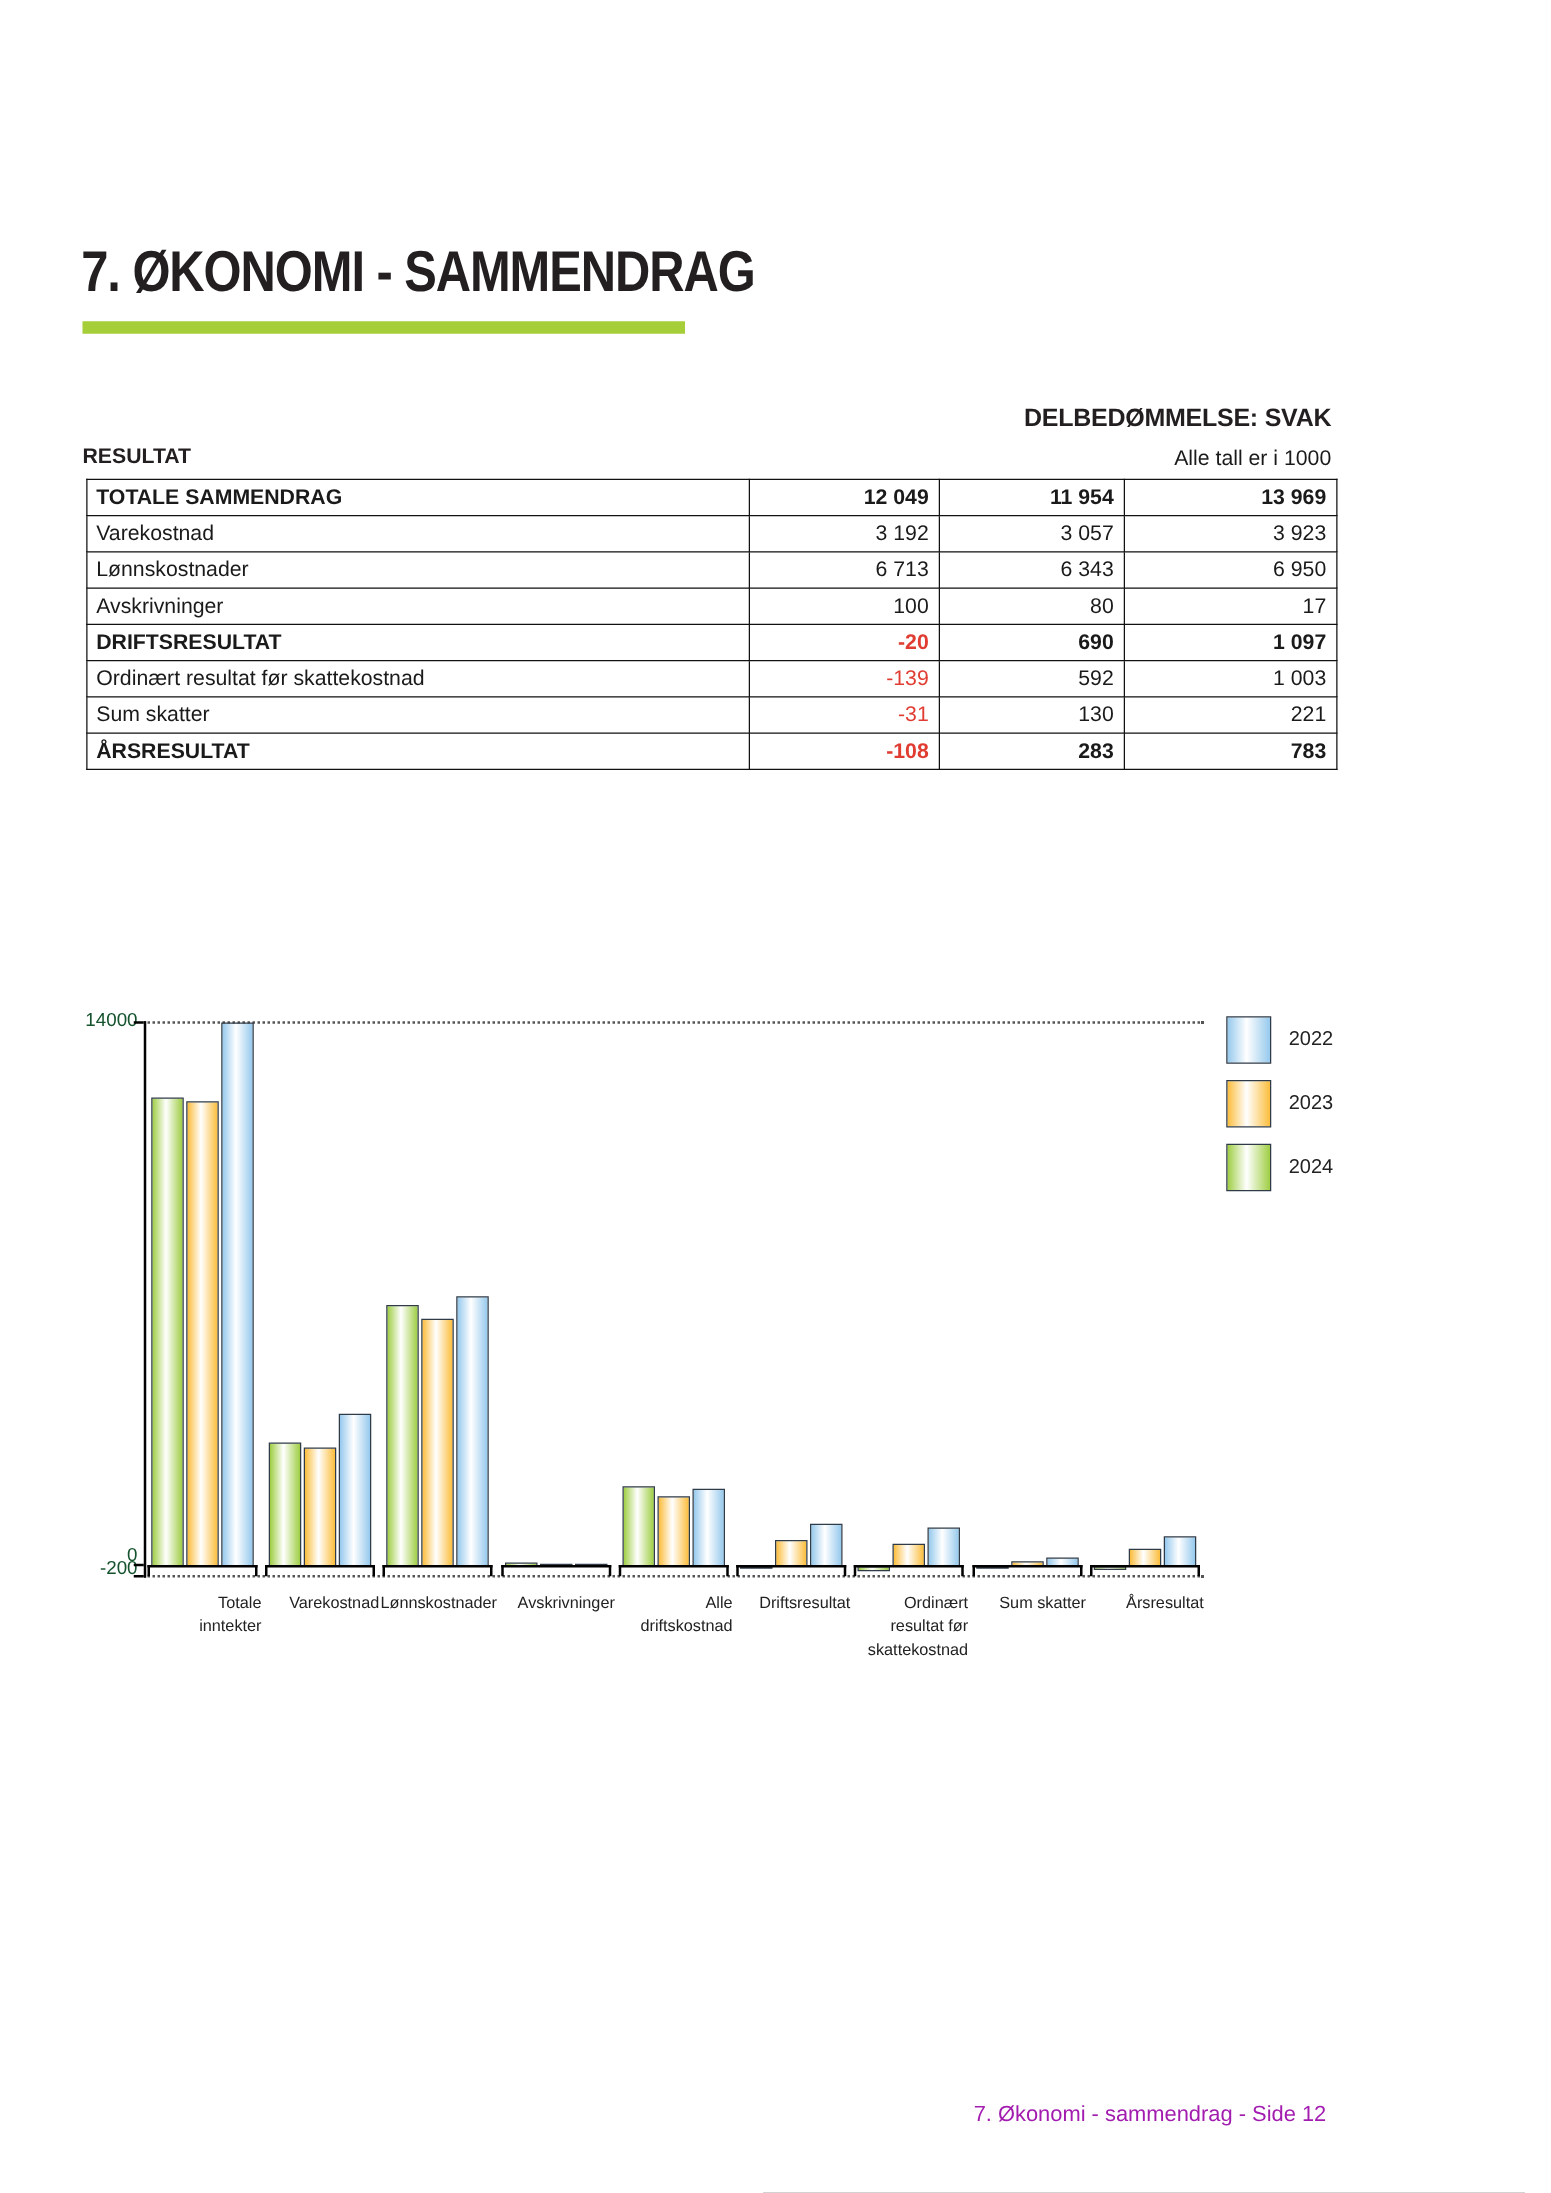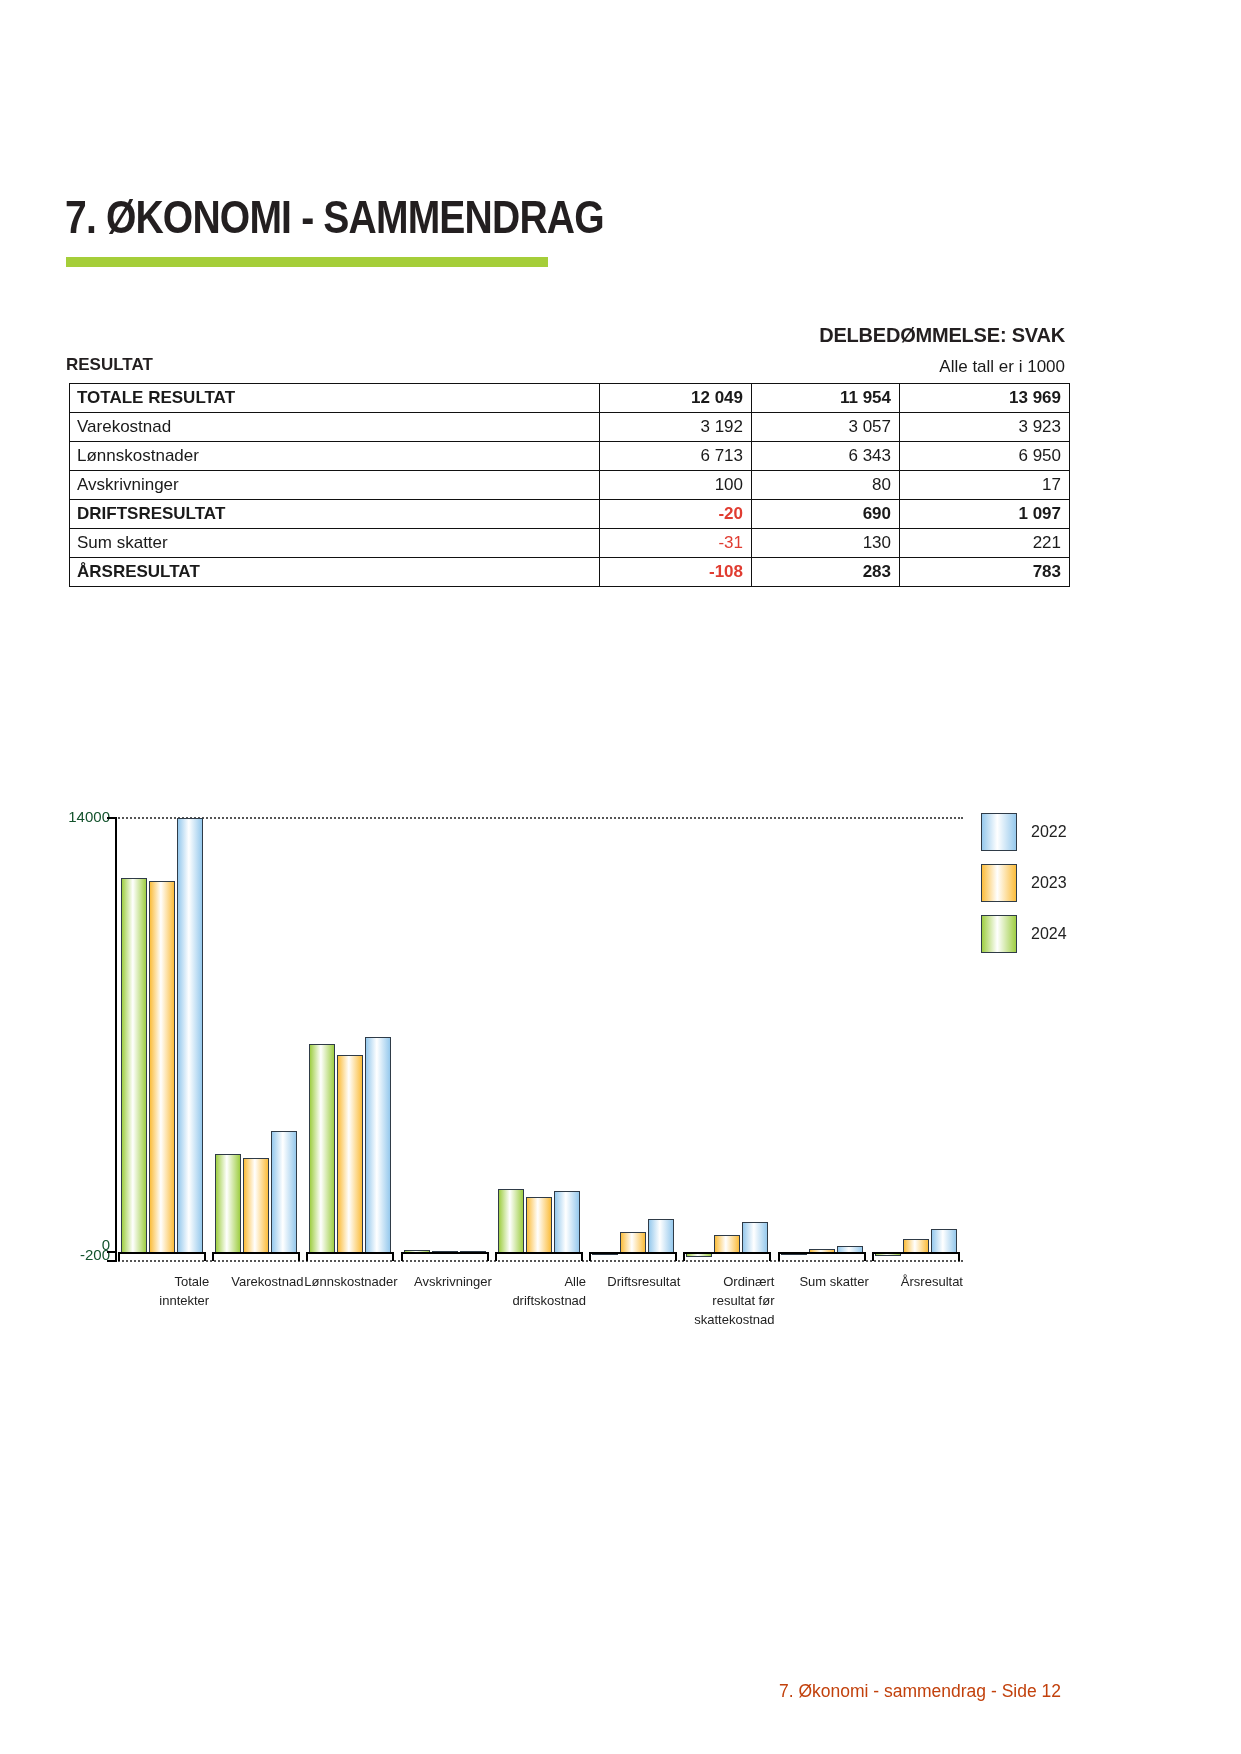--- a/index.html
+++ b/index.html
@@ -46,21 +46,21 @@
   .baseline-seg { position:absolute; height:2px; background:#000; z-index:5; }
   .base-tick { position:absolute; width:2px; height:9px; background:#000; z-index:5; }
   .x-label { position:absolute; text-align:right; line-height:19px; white-space:nowrap; }
   .x-label div { white-space:nowrap; }
   .legend { position:absolute; left:911px; top:33px; }
   .legend-item { display:flex; align-items:center; margin-bottom:13px; height:38px; }
   .legend-swatch { width:36px; height:38px; border:1.5px solid #2f3b47; }
   .legend-label { margin-left:14px; font-size:16px; color:#222; }
 
   
-  .page-footer { position:absolute; top:1681px; right:180px; font-size:17.5px; color:#c2410c; }
+  .page-footer { position:absolute; top:1681px; right:180px; font-size:17.5px; color:#a21caf; }
 </style>
 </head>
 <body>
 
 <div class="page">
 
 
   <h1 class="page-title">7. ØKONOMI - SAMMENDRAG</h1>
   <div class="title-rule" style="background: rgb(165, 206, 57);"></div>
 
@@ -70,21 +70,21 @@
 
   <table class="results">
     <colgroup>
         <col class="c0">
         <col class="c1">
         <col class="c2">
         <col class="c3">
       </colgroup>
     <tbody>
         <tr class="bold">
-          <td>TOTALE RESULTAT</td>
+          <td>TOTALE SAMMENDRAG</td>
           <td class="num">12 049</td>
           <td class="num">11 954</td>
           <td class="num">13 969</td>
         </tr>
         <tr>
           <td>Varekostnad</td>
           <td class="num">3 192</td>
           <td class="num">3 057</td>
           <td class="num">3 923</td>
         </tr>
@@ -98,20 +98,26 @@
           <td>Avskrivninger</td>
           <td class="num">100</td>
           <td class="num">80</td>
           <td class="num">17</td>
         </tr>
         <tr class="bold">
           <td>DRIFTSRESULTAT</td>
           <td class="num neg" style="color: rgb(224, 60, 49);">-20</td>
           <td class="num">690</td>
           <td class="num">1 097</td>
+        </tr>
+        <tr>
+          <td>Ordinært resultat før skattekostnad</td>
+          <td class="num neg" style="color: rgb(224, 60, 49);">-139</td>
+          <td class="num">592</td>
+          <td class="num">1 003</td>
         </tr>
         <tr>
           <td>Sum skatter</td>
           <td class="num neg" style="color: rgb(224, 60, 49);">-31</td>
           <td class="num">130</td>
           <td class="num">221</td>
         </tr>
         <tr class="bold">
           <td>ÅRSRESULTAT</td>
           <td class="num neg" style="color: rgb(224, 60, 49);">-108</td>

